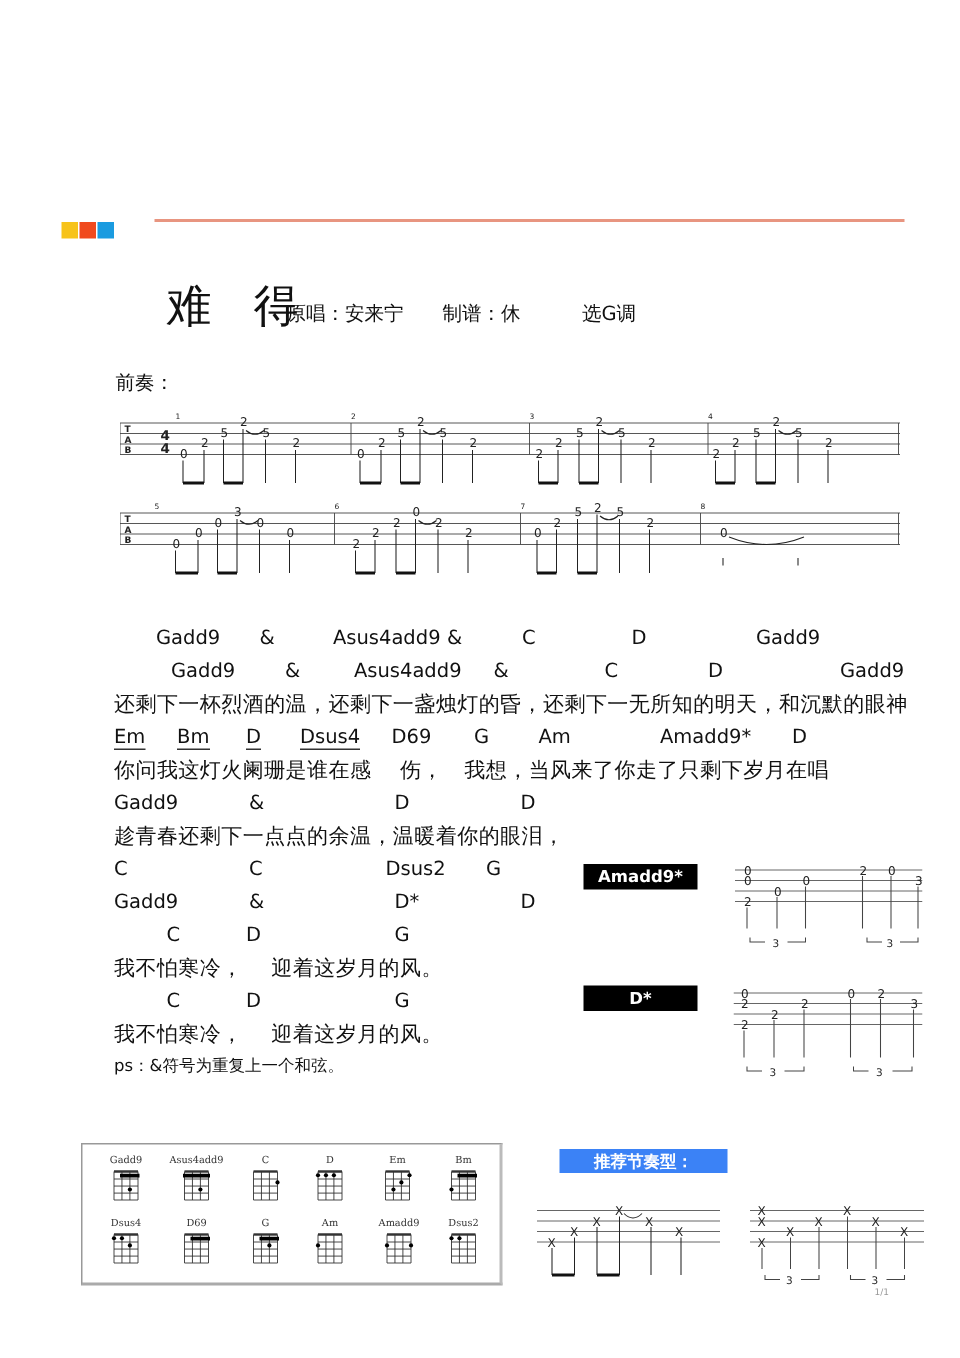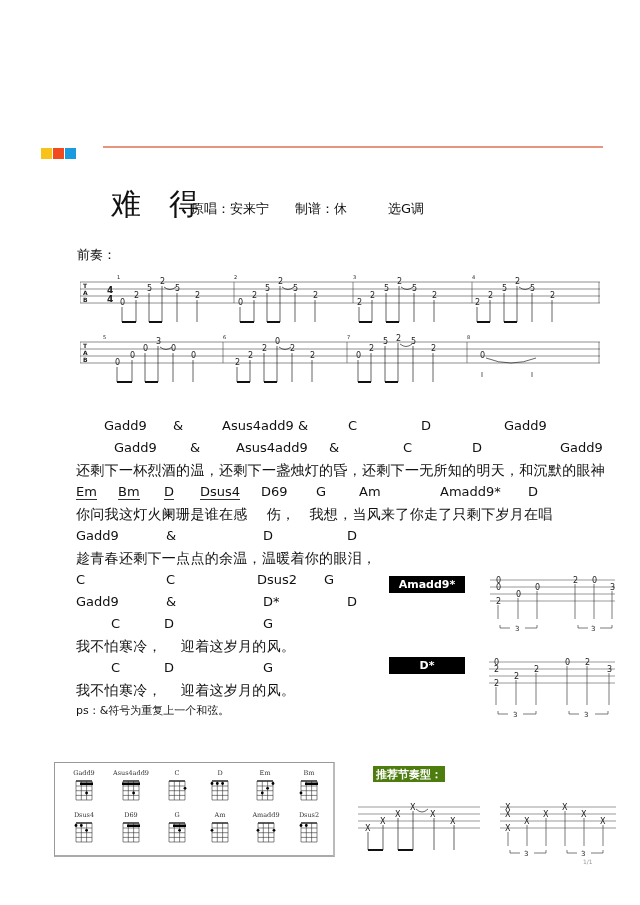--- a/index.html
+++ b/index.html
@@ -24,21 +24,21 @@
   .lyric-row { font-size: 14px; line-height: 22px; letter-spacing: 0.3px; }
   .ch.u { border-bottom: 1px solid #333; }
   .ps { font-size: 11px; margin-top: 2px; }
 
   .chord-label-box { position: absolute; background: #000; color: #fff; font-size: 11px; font-weight: bold; text-align: center; line-height: 17px; height: 17px; width: 76px; }
 
   .chord-panel { position: absolute; left: 54px; top: 762px; width: 281px; height: 95px; border: 1px solid #999; border-bottom: 2px solid #aaa; border-right: 2px solid #bbb; }
   .cd { position: absolute; width: 40px; text-align: center; font-family: "DejaVu Serif", serif; font-size: 6.5px; color: #333; }
   .cd svg { display: block; margin: 1px auto 0; }
 
-  .rhythm-title { position: absolute; left: 373px; top: 766px; background: #4d7c0f; color: #fff; font-size: 11px; font-weight: bold; padding: 1px 3px; height: 16px; line-height: 15px; }
+  .rhythm-title { position: absolute; left: 373px; top: 766px; background: #3b82f6; color: #fff; font-size: 11px; font-weight: bold; padding: 1px 23px; height: 16px; line-height: 15px; }
   .page-num { position: absolute; left: 583px; top: 858px; font-size: 6px; color: #999; }
 </style>
 </head>
 <body>
 
 <div class="brand-squares">
   <span style="background:#f7c31a"></span>
   <span style="background:#f04a1e"></span>
   <span style="background:#1a9be0"></span>
 </div>

